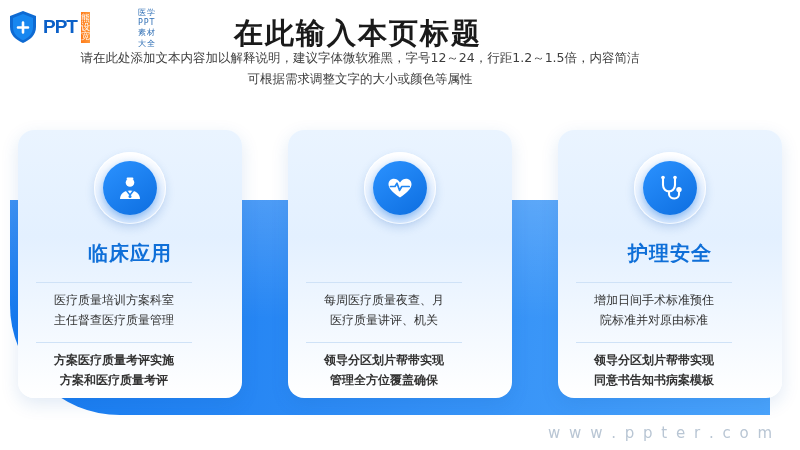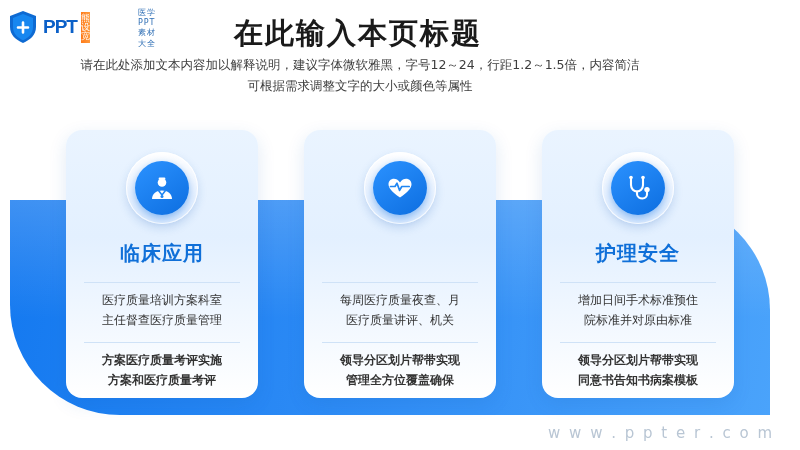--- a/index.html
+++ b/index.html
@@ -48,34 +48,35 @@
   .logo-sub{
     font-size:8px;color:#2f6fb5;letter-spacing:1px;margin-top:2px;margin-left:48px;
   }
   
   .title{
     position:absolute;top:14px;left:0;width:716px;text-align:center;
     font-size:29px;font-weight:bold;color:#1a1a1a;letter-spacing:2px;
     z-index:5;
   }
   .subtitle{
-    position:absolute;top:54px;left:0;width:720px;text-align:center;
+    position:absolute;top:47px;left:0;width:720px;text-align:center;
     font-size:12.5px;color:#3d3d3d;line-height:21px;z-index:5;
   }
   
   .cards{
     position:absolute;top:130px;left:0;width:800px;height:270px;
     display:flex;justify-content:center;gap:46px;z-index:3;
   }
   .card{
     width:192px;height:268px;
     background:linear-gradient(180deg,#eaf4ff 0%,#e3f0ff 40%,#ffffff 100%);
     border-radius:16px;
     position:relative;
     box-shadow:0 6px 18px rgba(20,90,180,.13);
+    padding-left:32px;
   }
   .ring{
     position:absolute;left:50%;top:22px;transform:translateX(-50%);
     width:72px;height:72px;border-radius:50%;
     background:linear-gradient(180deg,#ffffff 0%,#dcebff 100%);
     box-shadow:0 4px 10px rgba(20,90,180,.18), inset 0 0 0 1px rgba(255,255,255,.9);
     display:flex;align-items:center;justify-content:center;
   }
   .circle{
     width:54px;height:54px;border-radius:50%;

